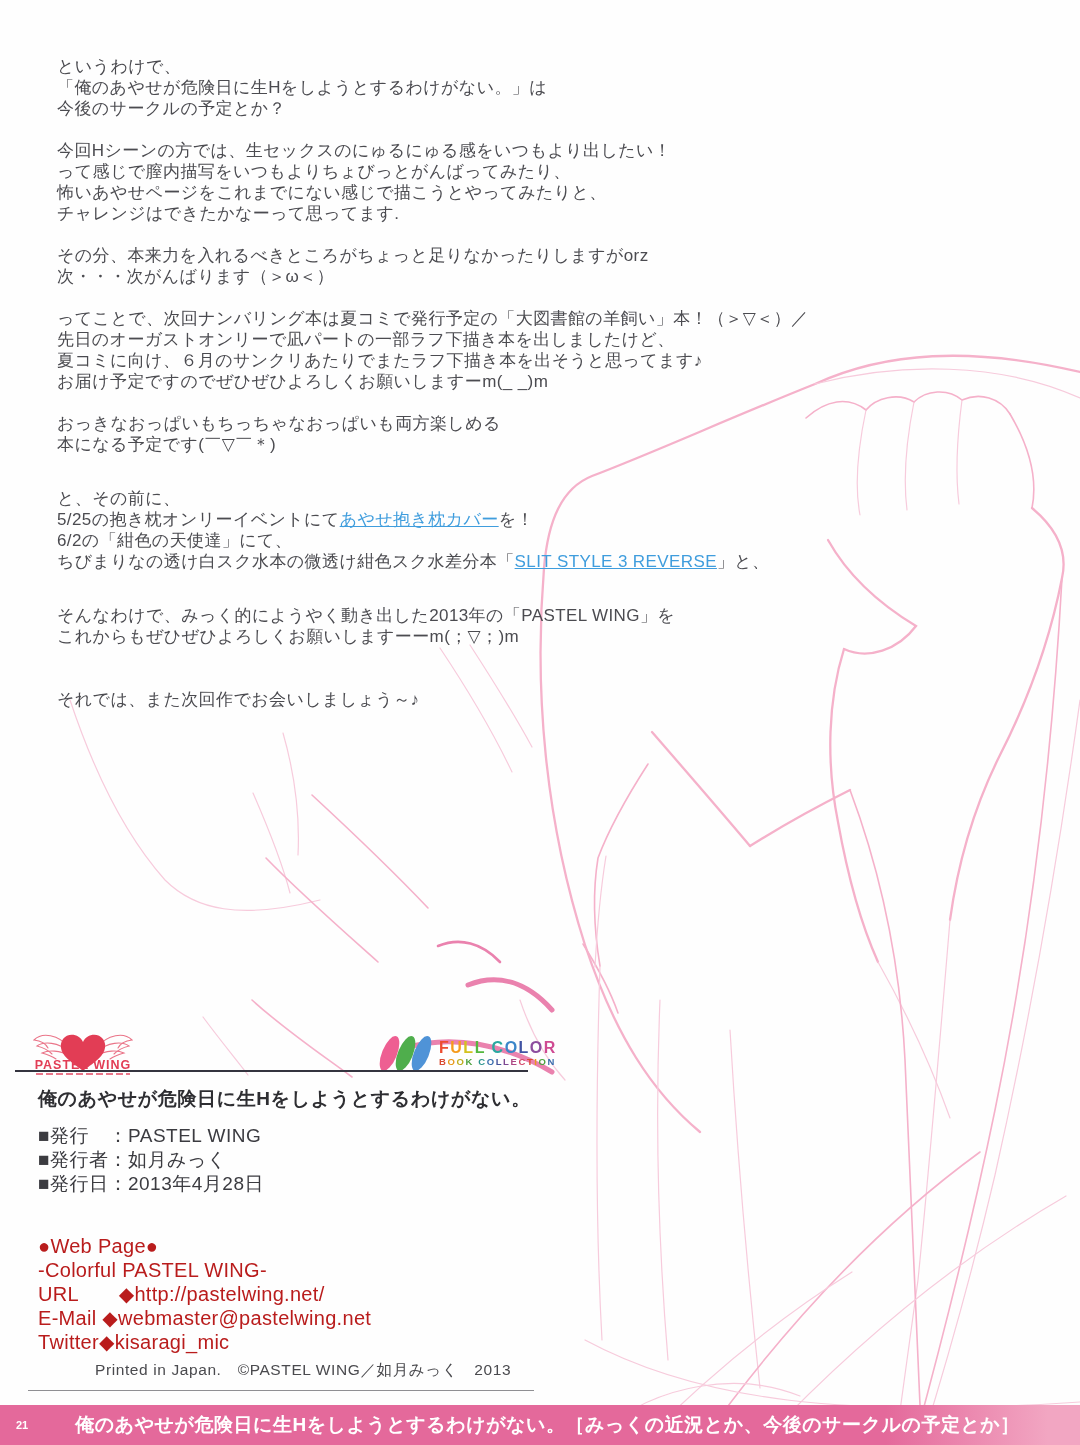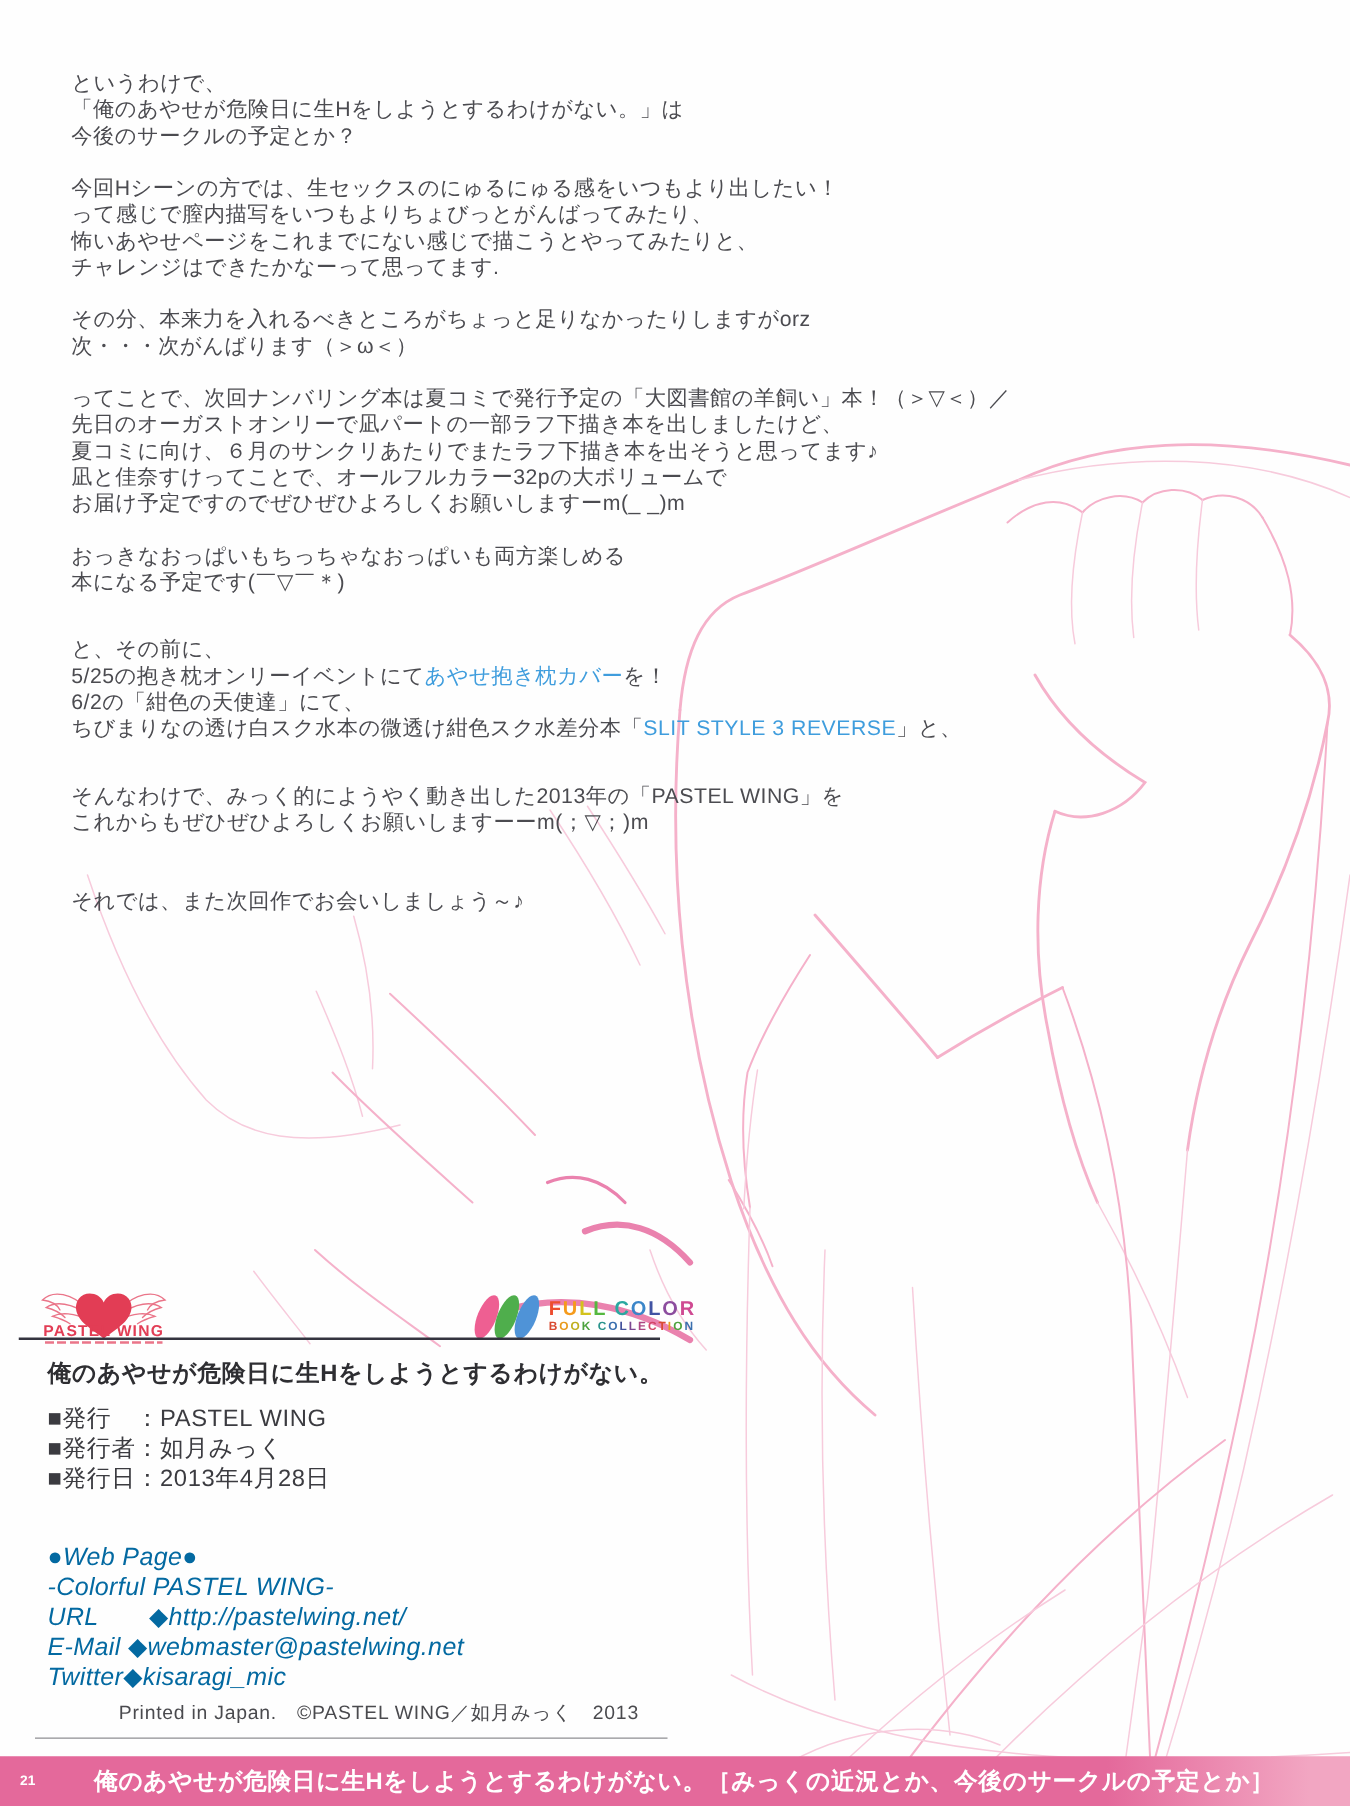--- a/index.html
+++ b/index.html
@@ -24,21 +24,21 @@
   #afterword{
     left:57px;top:56px;width:920px;
     font-size:17px;line-height:21px;letter-spacing:.4px;
     color:var(--text-color);
   }
   .para{margin:0 0 21px 0;}
   .para.gap-lg{margin-bottom:33px;}
   .para.gap-xl{margin-bottom:42px;}
   .para.gap-xxl{}
   .line{white-space:pre;}
-  .hl{color:var(--accent-blue);}
+  .hl{color:var(--accent-blue);text-decoration:underline;}
 
   
   #pastel-wing-logo{left:30px;top:1026px;width:106px;height:50px;}
   #pw-text{
     position:absolute;left:0;right:0;top:32px;
     text-align:center;font-size:12.5px;font-weight:bold;letter-spacing:1px;
     color:var(--logo-red);white-space:pre;
   }
   #pw-underline{
     position:absolute;left:6px;right:6px;top:47px;height:2px;
@@ -54,21 +54,21 @@
   #logo-rule{left:15px;top:1070px;width:513px;height:2px;background:#34343f;}
 
   
   #colophon-title{
     left:38px;top:1086px;width:900px;
     font-size:19px;font-weight:bold;letter-spacing:.6px;color:#2e2e32;
   }
   #colophon-rows{left:38px;top:1124px;font-size:19px;line-height:24px;color:#3b3b40;letter-spacing:.5px;}
   #colophon-rows .line{white-space:pre;}
 
-  #web-block{left:38px;top:1234px;font-size:20px;line-height:24px;color:#0369a1;letter-spacing:.3px;font-style:italic;}
+  #web-block{left:38px;top:1234px;font-size:20px;line-height:24px;color:#b91c1c;letter-spacing:.3px;}
   #web-block .line{white-space:pre;}
 
   #printed-line{left:95px;top:1360px;font-size:15.5px;color:#4a4a4e;letter-spacing:.6px;white-space:pre;}
   #printed-rule{left:28px;top:1390px;width:506px;height:1px;background:#8f8f93;}
 
   
   #footer-bar{
     left:0;top:1405px;width:1080px;height:40px;
     display:flex;align-items:center;
   }
@@ -155,21 +155,20 @@
         <div class="line"><span>チャレンジはできたかなーって思ってます.</span></div>
       </div>
       <div class="para">
         <div class="line"><span>その分、本来力を入れるべきところがちょっと足りなかったりしますがorz</span></div>
         <div class="line"><span>次・・・次がんばります（＞ω＜）</span></div>
       </div>
       <div class="para">
         <div class="line"><span>ってことで、次回ナンバリング本は夏コミで発行予定の「大図書館の羊飼い」本！（＞▽＜）／</span></div>
         <div class="line"><span>先日のオーガストオンリーで凪パートの一部ラフ下描き本を出しましたけど、</span></div>
         <div class="line"><span>夏コミに向け、６月のサンクリあたりでまたラフ下描き本を出そうと思ってます♪</span></div>
-        <div class="line"><span>凪と佳奈すけってことで、オールフルカラー32pの大ボリュームで</span></div>
         <div class="line"><span>お届け予定ですのでぜひぜひよろしくお願いしますーm(_ _)m</span></div>
       </div>
       <div class="para gap-lg">
         <div class="line"><span>おっきなおっぱいもちっちゃなおっぱいも両方楽しめる</span></div>
         <div class="line"><span>本になる予定です(￣▽￣＊)ゞ</span></div>
       </div>
       <div class="para gap-lg">
         <div class="line"><span>と、その前に、</span></div>
         <div class="line"><span>5/25の抱き枕オンリーイベントにて</span><span class="hl">あやせ抱き枕カバー</span><span>を！</span></div>
         <div class="line"><span>6/2の「紺色の天使達」にて、</span></div>

